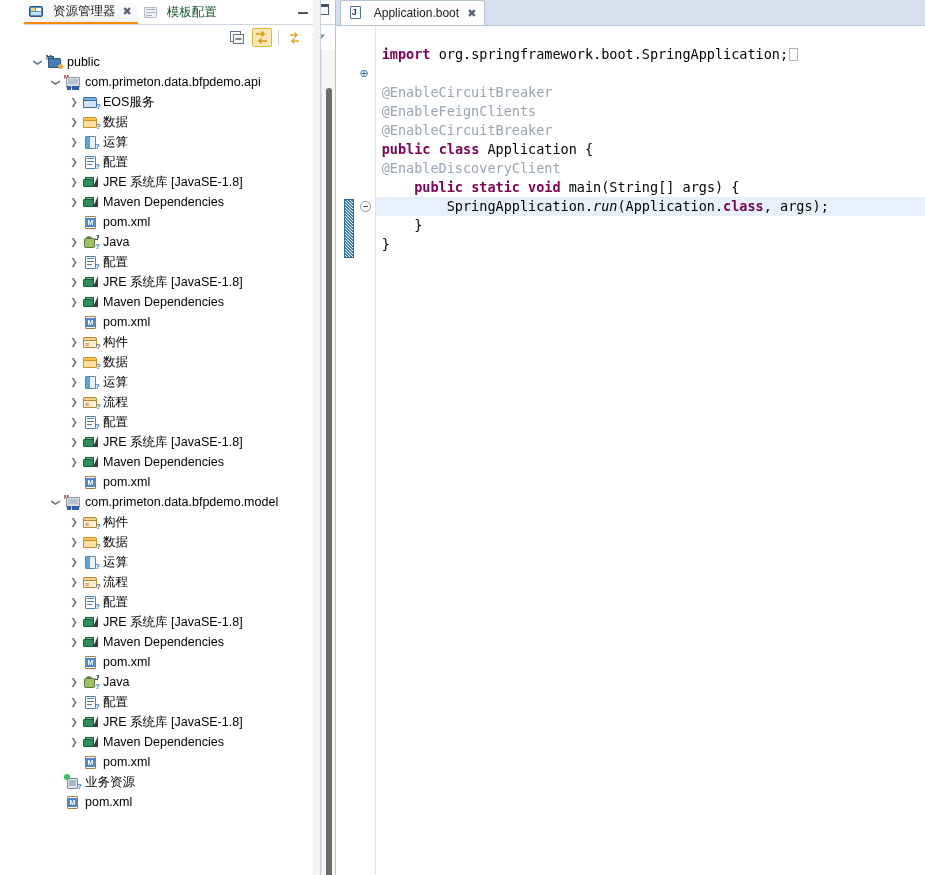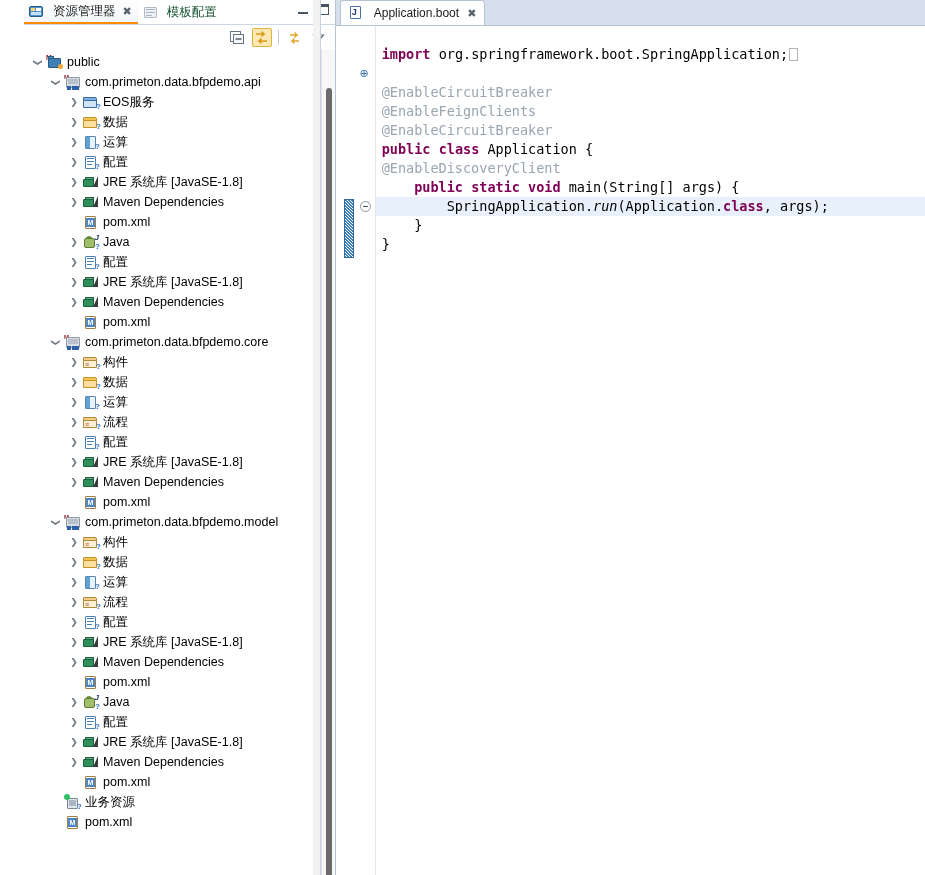--- a/index.html
+++ b/index.html
@@ -497,34 +497,20 @@
           <div class="row" style="padding-left: 42px;">
             <span class="arrow none">
               <span class="chev">❯</span>
             </span>
             <span class="ico ic-xml">
               <span class="sh page"></span>
               <span class="sh m">M</span>
             </span>
             <span class="lbl">pom.xml</span>
           </div>
-          <div class="row" style="padding-left: 24px;">
-            <span class="arrow open">
-              <span class="chev">❯</span>
-            </span>
-            <span class="ico ic-pkg">
-              <span class="sh m">M</span>
-              <span class="sh body"></span>
-              <span class="sh inner"></span>
-              <span class="sh d1"></span>
-              <span class="sh d2"></span>
-              <span class="sh d3"></span>
-            </span>
-            <span class="lbl">com.primeton.data.bfpdemo.core</span>
-          </div>
           <div class="row" style="padding-left: 42px;">
             <span class="arrow ">
               <span class="chev">❯</span>
             </span>
             <span class="ico ic-folder-o">
               <span class="sh back"></span>
               <span class="sh front"></span>
               <span class="sh mark">≡</span>
               <span class="sh q">?</span>
             </span>

